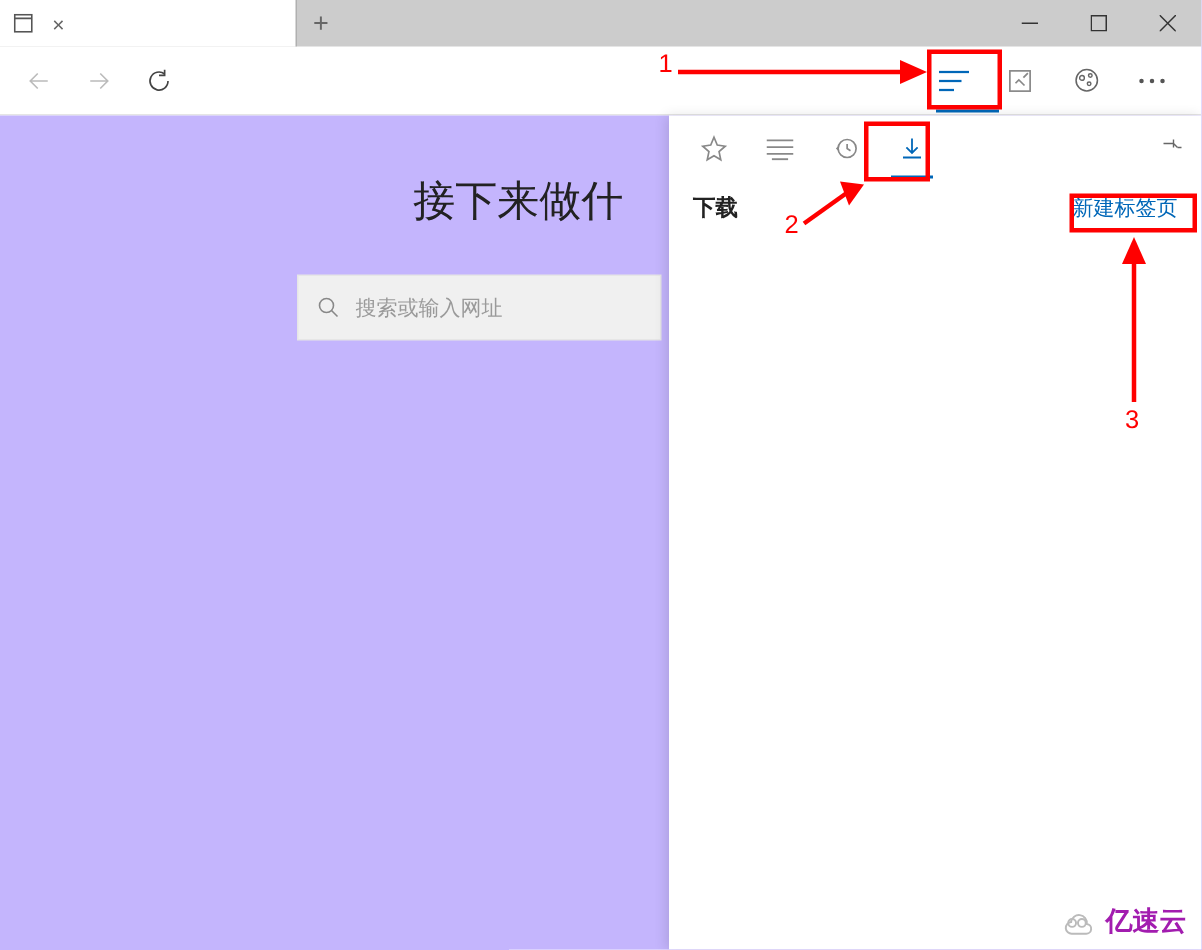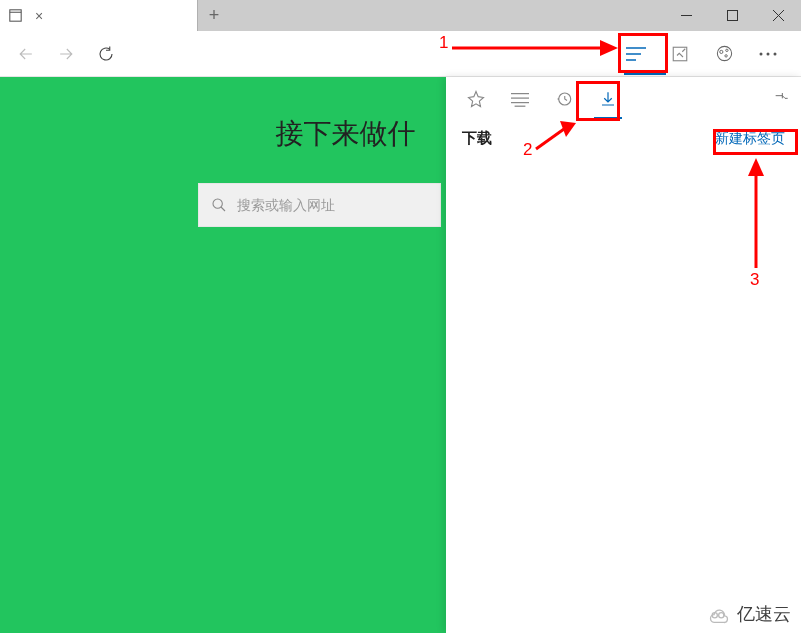--- a/index.html
+++ b/index.html
@@ -101,21 +101,21 @@
       justify-content: center;
       color: #555;
       position: relative;
     }
     .content-area {
       position: absolute;
       top: 77px;
       left: 0;
       right: 0;
       bottom: 0;
-      background: #22c55e;
+      background: #c4b5fd;
     }
     .page-heading {
       text-align: center;
       font-size: 28px;
       font-weight: 400;
       color: #222;
       margin-top: 38px;
       margin-left: -110px;
     }
     .search-box {
@@ -223,23 +223,23 @@
       height: 2px;
       background: #0067b8;
     }
     .watermark {
       position: absolute;
       right: 10px;
       bottom: 6px;
       display: flex;
       align-items: center;
       gap: 6px;
-      color: #404040;
+      color: #a21caf;
       font-size: 18px;
-      font-weight: 400;
+      font-weight: 700;
     }
     .watermark-icon {
       width: 26px;
       height: 26px;
     }
     svg { display: block; }
   </style>
 </head>
 <body>
 

